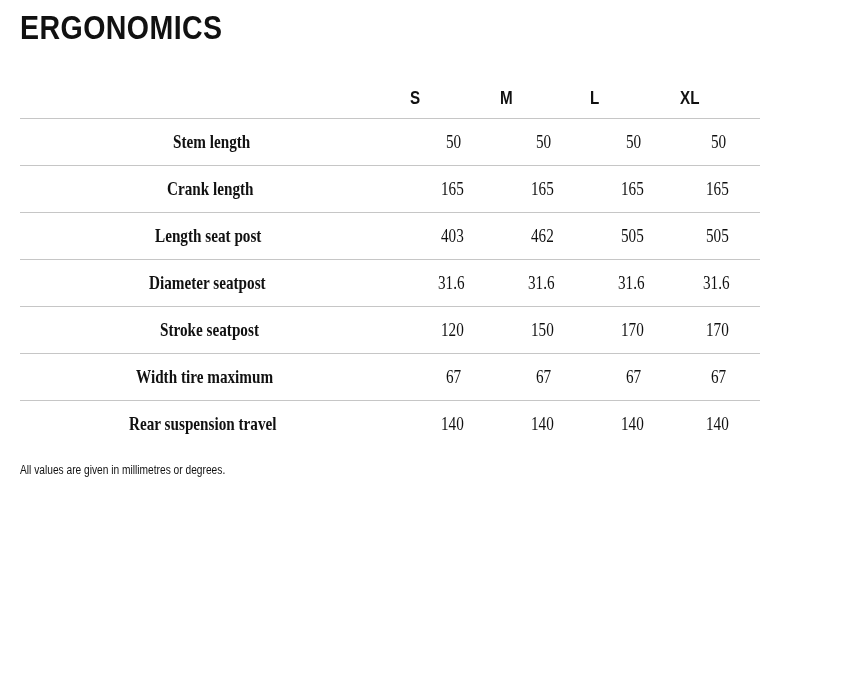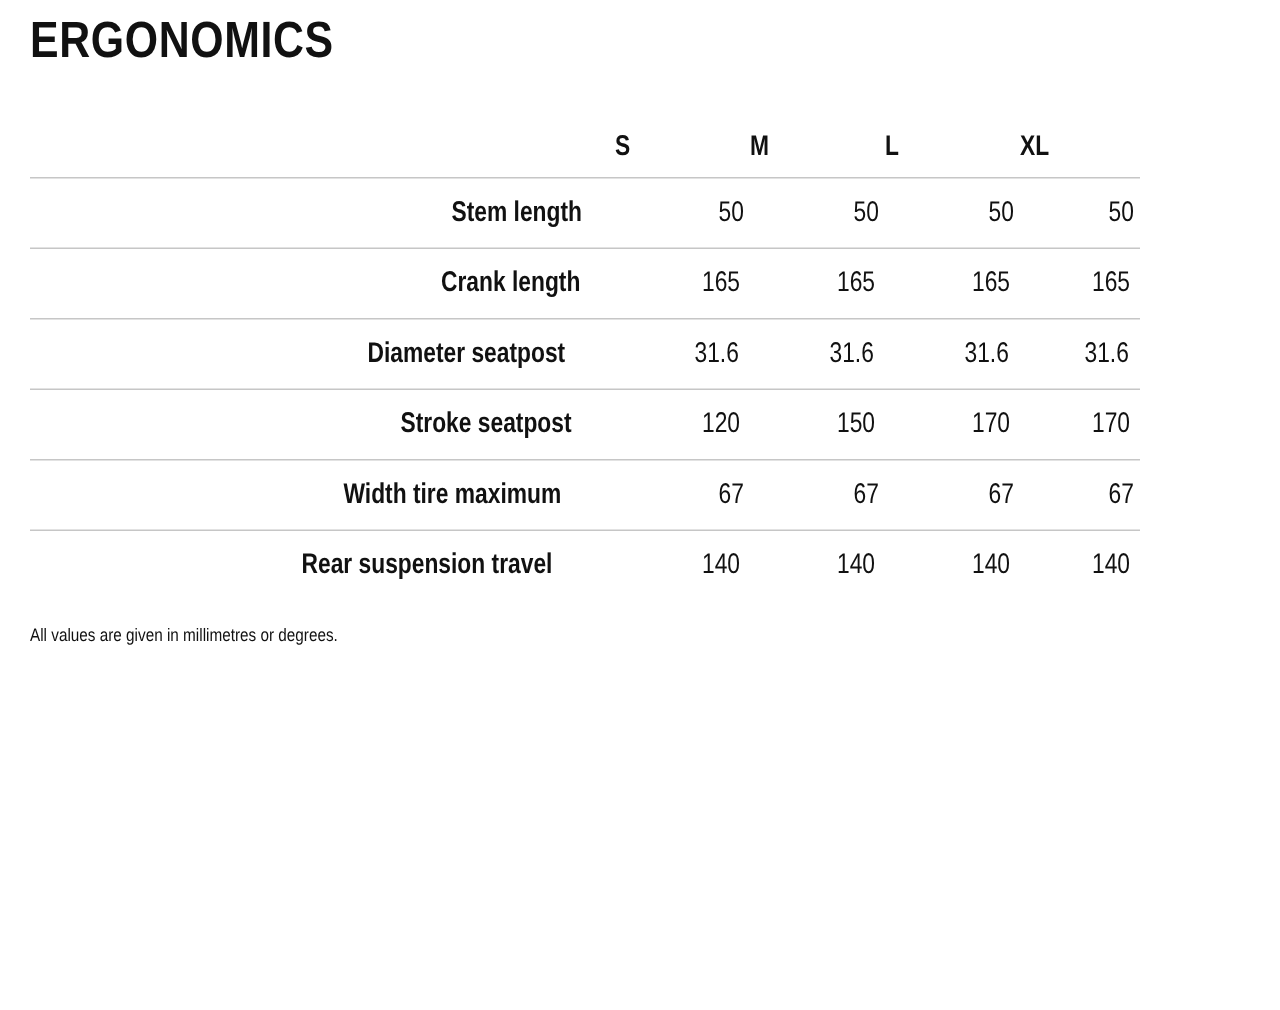--- a/index.html
+++ b/index.html
@@ -42,24 +42,25 @@
     border-bottom: 1px solid #c6c6c6;
     text-align: left;
     vertical-align: middle;
     font-weight: 700;
     font-size: 19px;
   }
   tbody th, tbody td {
     height: 46px;
     padding: 0;
     border-bottom: 1px solid #c6c6c6;
-    text-align: right;
+    text-align: center;
     vertical-align: middle;
     font-size: 19px;
     font-weight: 400;
+    font-family: Liberation Serif, serif;
   }
   tbody th.row-label {
     font-weight: 700;
     padding-left: 13px;
   }
   tbody tr:last-child th,
   tbody tr:last-child td {
     border-bottom: none;
   }
   .cond {
@@ -111,20 +112,27 @@
           <td><span class="cond">50</span></td>
         </tr>
         <tr>
           <th class="row-label"><span class="cond">Crank length</span></th>
           <td><span class="cond">165</span></td>
           <td><span class="cond">165</span></td>
           <td><span class="cond">165</span></td>
           <td><span class="cond">165</span></td>
         </tr>
         <tr>
+          <th class="row-label"><span class="cond">Length seat post</span></th>
+          <td><span class="cond">403</span></td>
+          <td><span class="cond">462</span></td>
+          <td><span class="cond">505</span></td>
+          <td><span class="cond">505</span></td>
+        </tr>
+        <tr>
           <th class="row-label"><span class="cond">Diameter seatpost</span></th>
           <td><span class="cond">31.6</span></td>
           <td><span class="cond">31.6</span></td>
           <td><span class="cond">31.6</span></td>
           <td><span class="cond">31.6</span></td>
         </tr>
         <tr>
           <th class="row-label"><span class="cond">Stroke seatpost</span></th>
           <td><span class="cond">120</span></td>
           <td><span class="cond">150</span></td>

